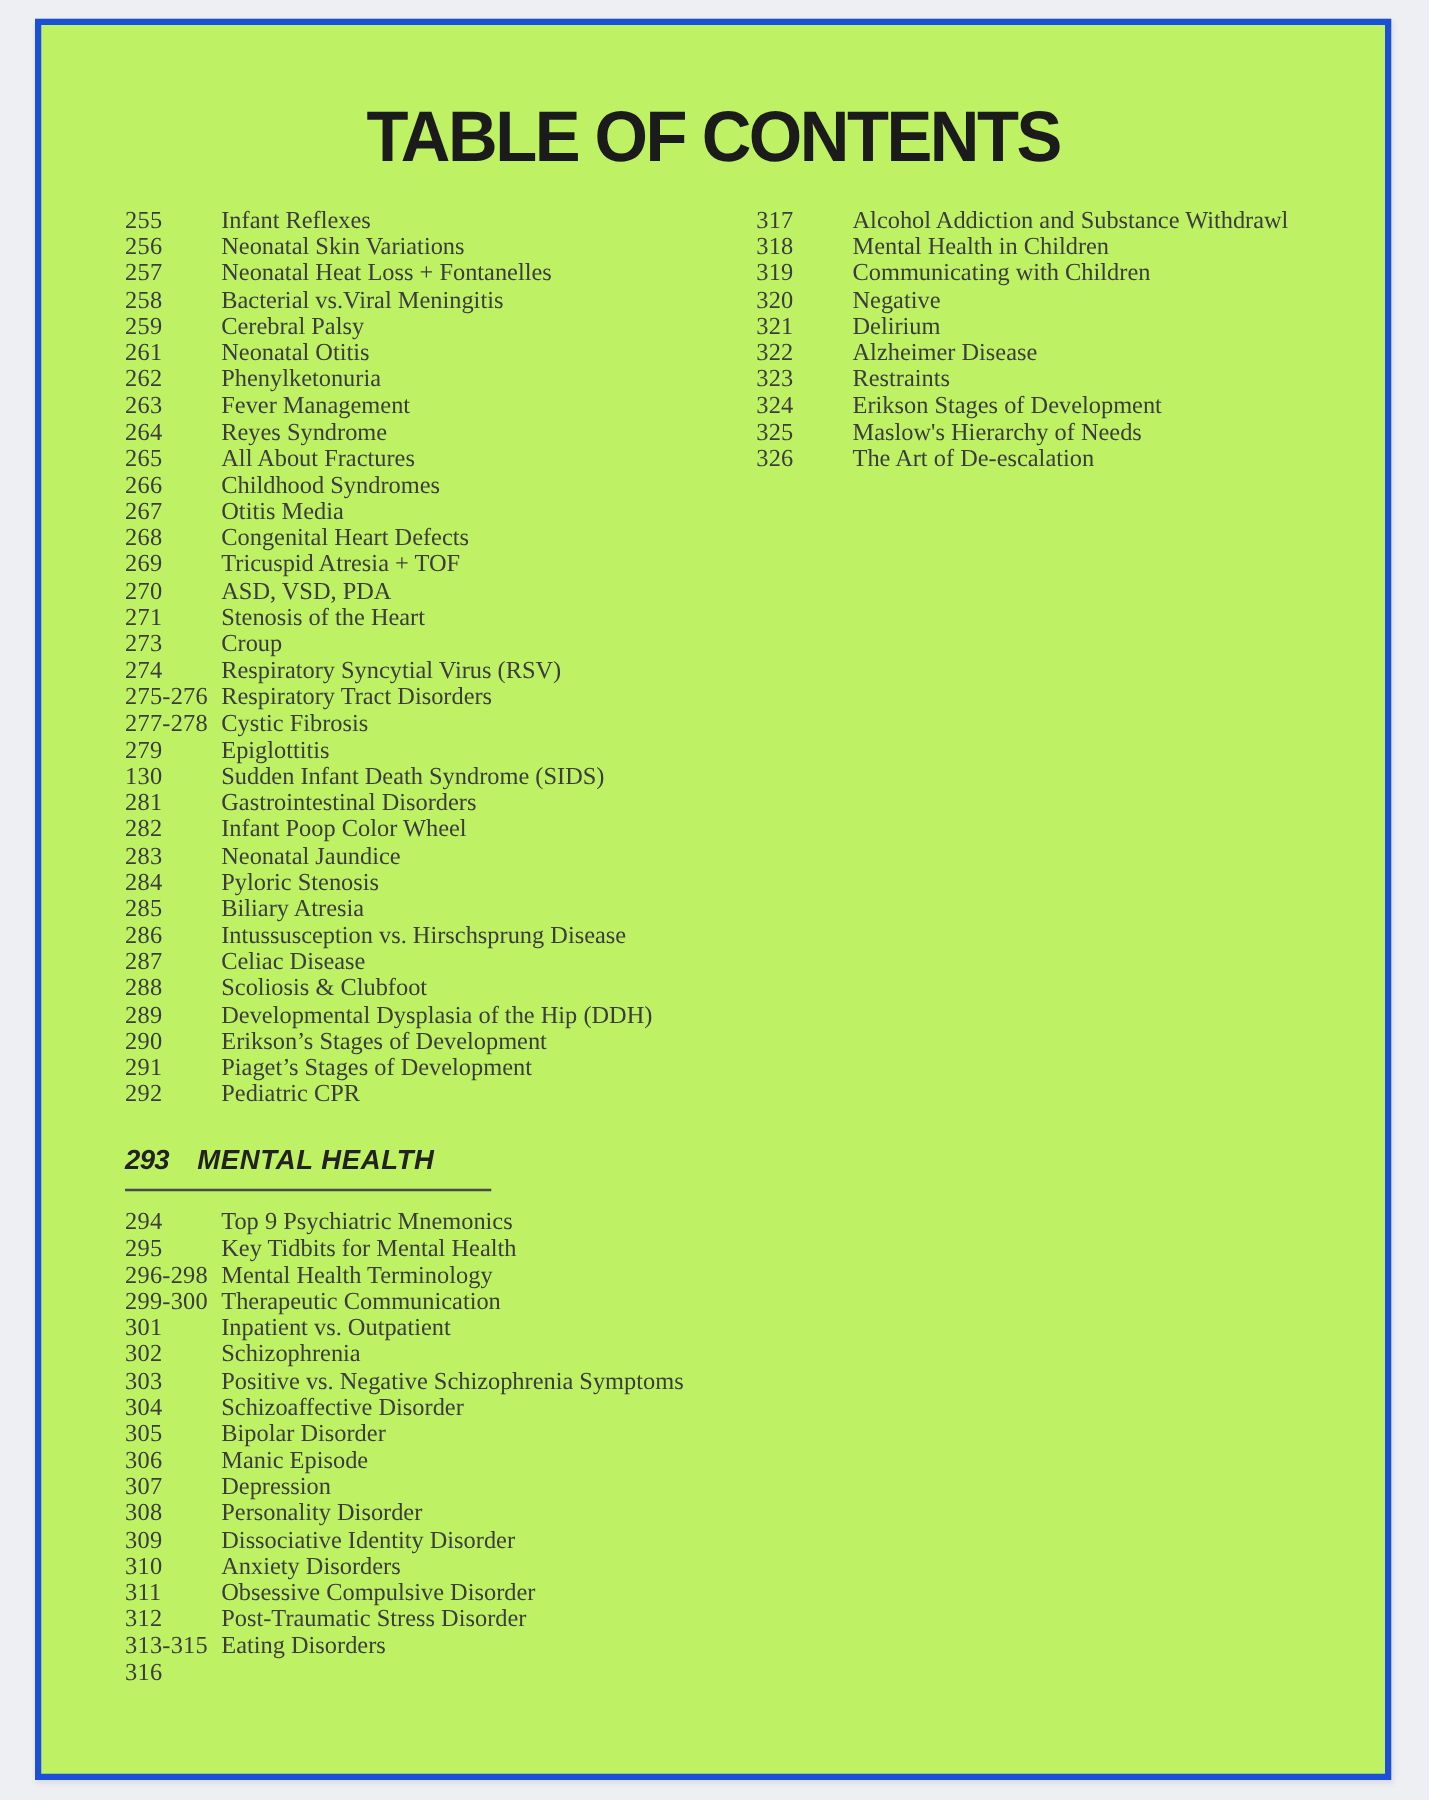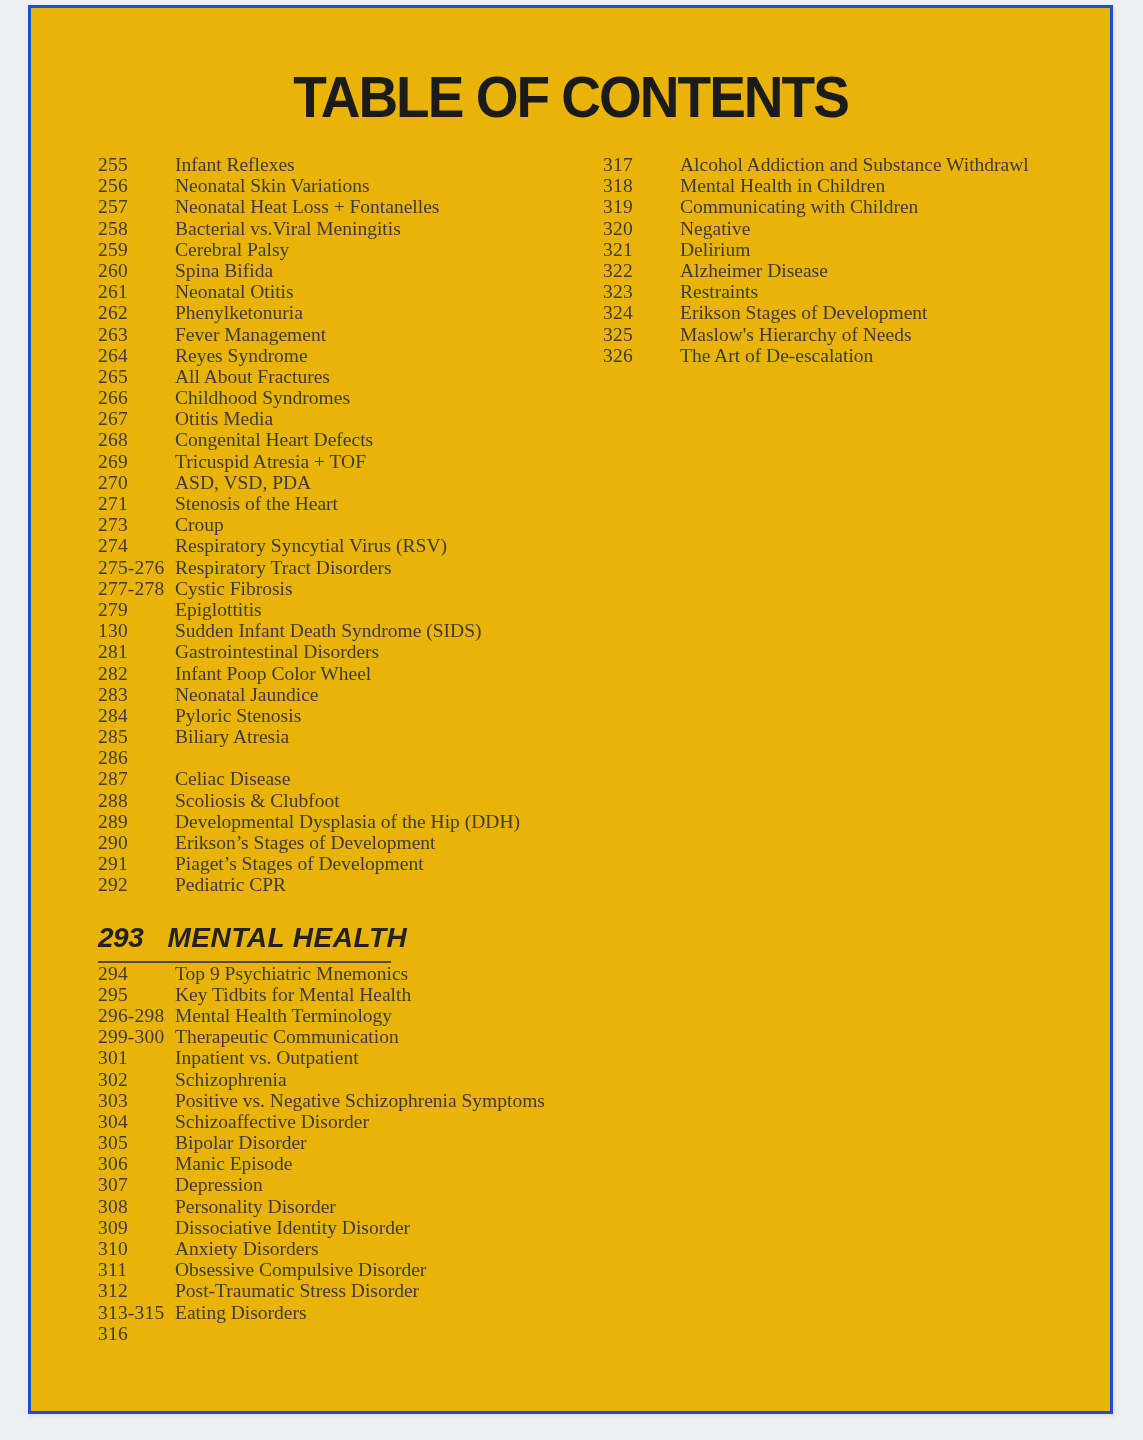--- a/index.html
+++ b/index.html
@@ -4,24 +4,24 @@
 <style>
   * { margin: 0; padding: 0; box-sizing: border-box; }
   html, body {
     width: 1143px; height: 1440px;
     background: #edeff3;
     font-family: "Liberation Serif", serif;
     overflow: hidden;
   }
   .page {
     position: absolute;
-    left: 28px; top: 5px;
+    left: 28px; top: 15px;
     width: 1085px; height: 1409px;
-    background: #eab308;
-    border: 3px solid #1d4ed8;
+    background: #bef264;
+    border: 5px solid #1d4ed8;
     box-shadow: 1px 2px 4px rgba(40,45,60,0.10);
   }
   .toc-title {
     position: absolute;
     top: 62px; left: 0;
     width: 100%;
     text-align: center;
     font-family: "Liberation Sans", sans-serif;
     font-weight: 900;
     font-size: 55px;
@@ -45,27 +45,28 @@
     color: #3c3c3c;
     white-space: nowrap;
   }
   .toc-num {
     flex: 0 0 77px;
     letter-spacing: 0.2px;
   }
   .toc-entry-title { flex: 1; }
   .section-header {
     margin-top: 27px;
+    margin-bottom: 14px;
     width: 293px;
     padding-bottom: 8px;
     border-bottom: 2.5px solid #4a4a4a;
     font-family: "Liberation Sans", sans-serif;
     font-style: italic;
     font-weight: 900;
-    font-size: 28px;
+    font-size: 22px;
     line-height: 30px;
     letter-spacing: -0.5px;
     color: #222222;
     white-space: nowrap;
   }
   .section-header .sec-num { display: inline-block; }
   .section-header .sec-label { display: inline-block; margin-left: 17px; letter-spacing: 0.5px; }
 </style>
 </head>
 <body>
@@ -90,24 +91,20 @@
         </div>
         <div class="toc-row">
           <span class="toc-num">258</span>
           <span class="toc-entry-title">Bacterial vs.Viral Meningitis</span>
         </div>
         <div class="toc-row">
           <span class="toc-num">259</span>
           <span class="toc-entry-title">Cerebral Palsy</span>
         </div>
         <div class="toc-row">
-          <span class="toc-num">260</span>
-          <span class="toc-entry-title">Spina Bifida</span>
-        </div>
-        <div class="toc-row">
           <span class="toc-num">261</span>
           <span class="toc-entry-title">Neonatal Otitis</span>
         </div>
         <div class="toc-row">
           <span class="toc-num">262</span>
           <span class="toc-entry-title">Phenylketonuria</span>
         </div>
         <div class="toc-row">
           <span class="toc-num">263</span>
           <span class="toc-entry-title">Fever Management</span>
@@ -183,20 +180,21 @@
         <div class="toc-row">
           <span class="toc-num">284</span>
           <span class="toc-entry-title">Pyloric Stenosis</span>
         </div>
         <div class="toc-row">
           <span class="toc-num">285</span>
           <span class="toc-entry-title">Biliary Atresia</span>
         </div>
         <div class="toc-row">
           <span class="toc-num">286</span>
+          <span class="toc-entry-title">Intussusception vs. Hirschsprung Disease</span>
         </div>
         <div class="toc-row">
           <span class="toc-num">287</span>
           <span class="toc-entry-title">Celiac Disease</span>
         </div>
         <div class="toc-row">
           <span class="toc-num">288</span>
           <span class="toc-entry-title">Scoliosis &amp; Clubfoot</span>
         </div>
         <div class="toc-row">

